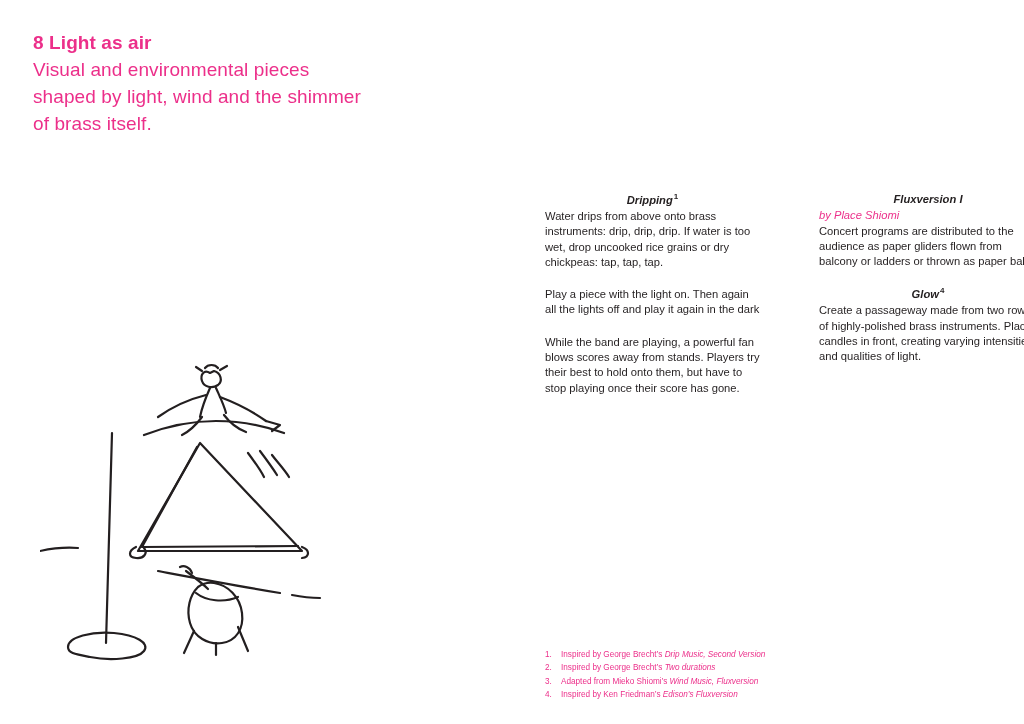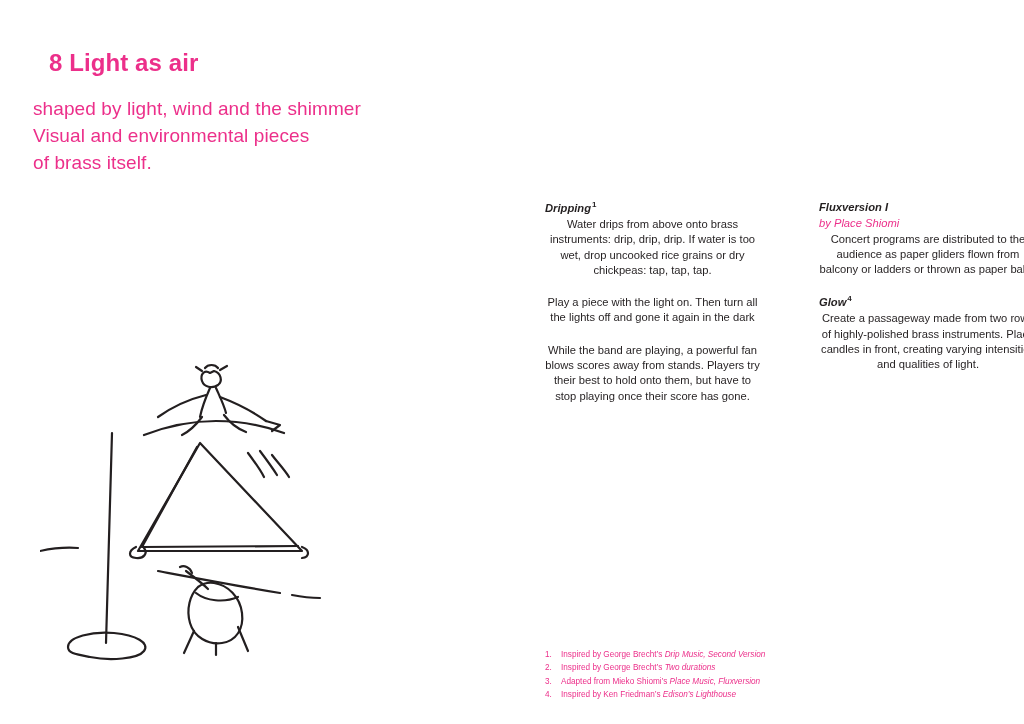--- a/index.html
+++ b/index.html
@@ -15,25 +15,25 @@
   }
 
   
   #header {
     position: absolute;
     left: 33px;
     top: 30px;
     width: 480px;
   }
   #header .h-title {
-    font-size: 24px;
+    font-size: 19px;
     font-weight: bold;
     color: #ec2f8a;
     line-height: 1.42;
-    margin: 16px;
+    margin: 0;
     letter-spacing: 0.1px;
   }
   #header .h-sub {
     font-size: 19px;
     font-weight: normal;
     color: #ec2f8a;
     line-height: 1.42;
     margin: 0;
     letter-spacing: 0.1px;
   }
@@ -59,39 +59,39 @@
   #col-1 { left: 545px; }
   #col-2 { left: 819px; width: 218px; }
 
   .entry { margin-bottom: 17px; }
   .entry:last-child { margin-bottom: 0; }
   .entry .e-title {
     font-weight: bold;
     font-style: italic;
     font-size: 11.2px;
     color: #231f20;
-    margin: 8px 0 1px 0;
+    margin: 0 0 1px 0;
+    text-align: center;
   }
   .entry .e-title sup {
     font-weight: bold;
     font-style: normal;
     font-size: 8px;
     vertical-align: super;
     padding-left: 1px;
   }
   .entry .e-by {
     font-style: italic;
     color: #ec2f8a;
     margin: 0;
     font-size: 11.2px;
   }
   .entry .e-body {
     margin: 0;
     color: #231f20;
-    text-align: center;
   }
 
   
   #footnotes {
     position: absolute;
     left: 545px;
     top: 648px;
     width: 430px;
     font-size: 8.2px;
     line-height: 1.62;
@@ -103,22 +103,22 @@
     white-space: nowrap;
   }
   #footnotes .fn-num { width: 10px; flex: 0 0 10px; }
   #footnotes .fn-txt em { font-style: italic; margin-top: 8px; }
 </style>
 </head>
 <body>
 
 <div id="header">
   <div class="h-title">8 Light as air</div>
+  <div class="h-sub">Visual and environmental pieces</div>
   <div class="h-sub">shaped by light, wind and the shimmer</div>
-  <div class="h-sub">Visual and environmental pieces</div>
   <div class="h-sub">of brass itself.</div>
 </div>
 
 <div id="illustration">
   <svg width="330" height="320" viewBox="0 0 330 320" fill="none" stroke="#231f20" stroke-width="2.2" stroke-linecap="round" stroke-linejoin="round">
 
     <path d="M72 78 L66 288"></path>
 
     <path d="M28 292 C28 282 52 276 74 278 C96 280 110 288 104 296 C98 304 70 306 50 302 C34 299 28 298 28 292 Z"></path>
 
@@ -169,21 +169,21 @@
 <div class="col" id="col-1">
 
   <div class="entry">
     <div class="e-title">
       <span>Dripping</span><sup>1</sup>
     </div>
     <p class="e-body">Water drips from above onto brass instruments: drip, drip, drip. If water is too wet, drop uncooked rice grains or dry chickpeas: tap, tap, tap.</p>
   </div>
 
   <div class="entry">
-    <p class="e-body">Play a piece with the light on. Then turn all the lights off and gone it again in the dark</p>
+    <p class="e-body">Play a piece with the light on. Then again all the lights off and play it again in the dark</p>
   </div>
 
   <div class="entry">
     <p class="e-body">While the band are playing, a powerful fan blows scores away from stands. Players try their best to hold onto them, but have to stop playing once their score has gone.</p>
   </div>
 
 </div>
 
 <div class="col" id="col-2">
 
@@ -208,19 +208,19 @@
   <div class="fn">
     <span class="fn-num">1.</span>
     <span class="fn-txt"><span>Inspired by George Brecht’s </span><em>Drip Music, Second Version</em></span>
   </div>
   <div class="fn">
     <span class="fn-num">2.</span>
     <span class="fn-txt"><span>Inspired by George Brecht’s </span><em>Two durations</em></span>
   </div>
   <div class="fn">
     <span class="fn-num">3.</span>
-    <span class="fn-txt"><span>Adapted from Mieko Shiomi’s </span><em>Place Music, Fluxversion</em></span>
+    <span class="fn-txt"><span>Adapted from Mieko Shiomi’s </span><em>Wind Music, Fluxversion</em></span>
   </div>
   <div class="fn">
     <span class="fn-num">4.</span>
-    <span class="fn-txt"><span>Inspired by Ken Friedman’s </span><em>Edison’s Lighthouse</em></span>
+    <span class="fn-txt"><span>Inspired by Ken Friedman’s </span><em>Edison’s Fluxversion</em></span>
   </div>
 </div>
 
 </body></html>

